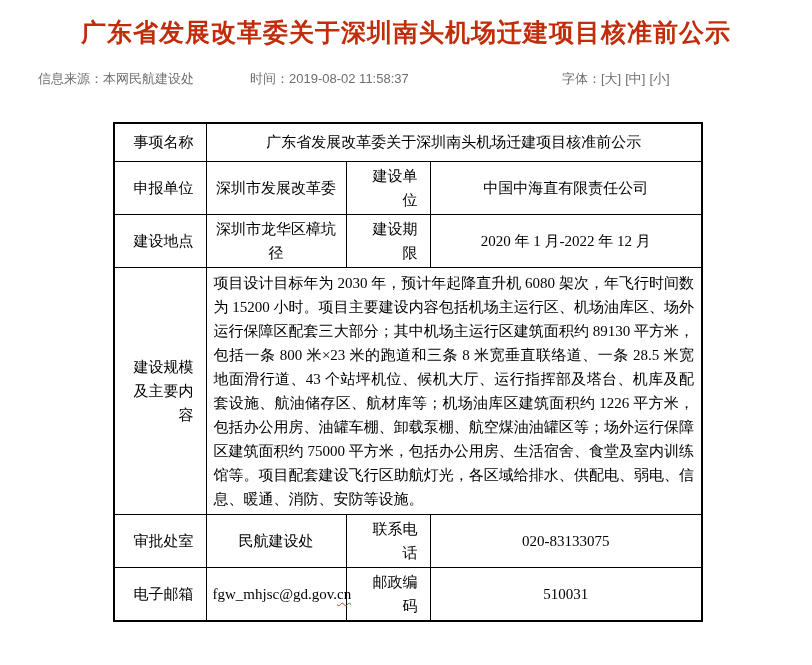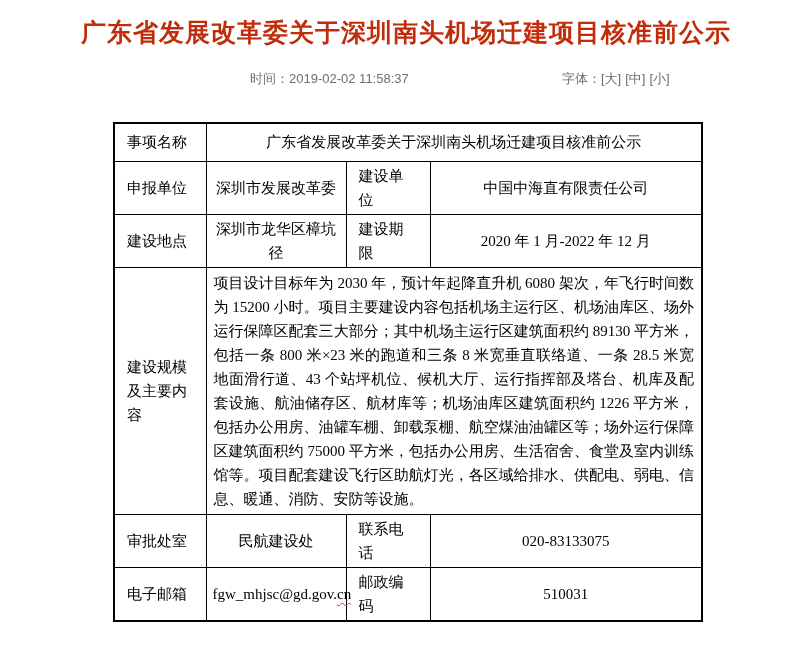--- a/index.html
+++ b/index.html
@@ -36,21 +36,21 @@
     font-family:"Liberation Serif","DejaVu Serif",serif;
     font-size:15px;color:#000;
     background:#fff;
   }
   table.doc td{
     border:1px solid #000;
     line-height:24px;
     vertical-align:middle;
   }
   td.lbl{
-    text-align:left;
+    text-align:right;
     padding:2px 12px;
   }
   td.val{
     text-align:center;
     padding:2px 6px;
   }
   td.val-justify{
     text-align:justify;
     padding:3px 7px;
     line-height:24px;
@@ -67,22 +67,25 @@
     text-decoration-thickness:1px;
     text-underline-offset:3px;
   }
 </style>
 </head>
 <body>
 
 <h1 class="page-title">广东省发展改革委关于深圳南头机场迁建项目核准前公示</h1>
 
 <div class="info-bar">
+  <span class="info-seg seg-source">
+    <span>信息来源：</span><span>本网民航建设处</span>
+  </span>
   <span class="info-seg seg-time">
-    <span>时间：</span><span>2019-02-02 11:58:37</span>
+    <span>时间：</span><span>2019-08-02 11:58:37</span>
   </span>
   <span class="info-seg seg-font">
     <span>字体：</span><a class="font-opt">[大]</a><a class="font-opt">[中]</a><a class="font-opt">[小]</a>
   </span>
 </div>
 
 <table class="doc">
   <colgroup>
     <col style="width:92px">
       <col style="width:140px">

